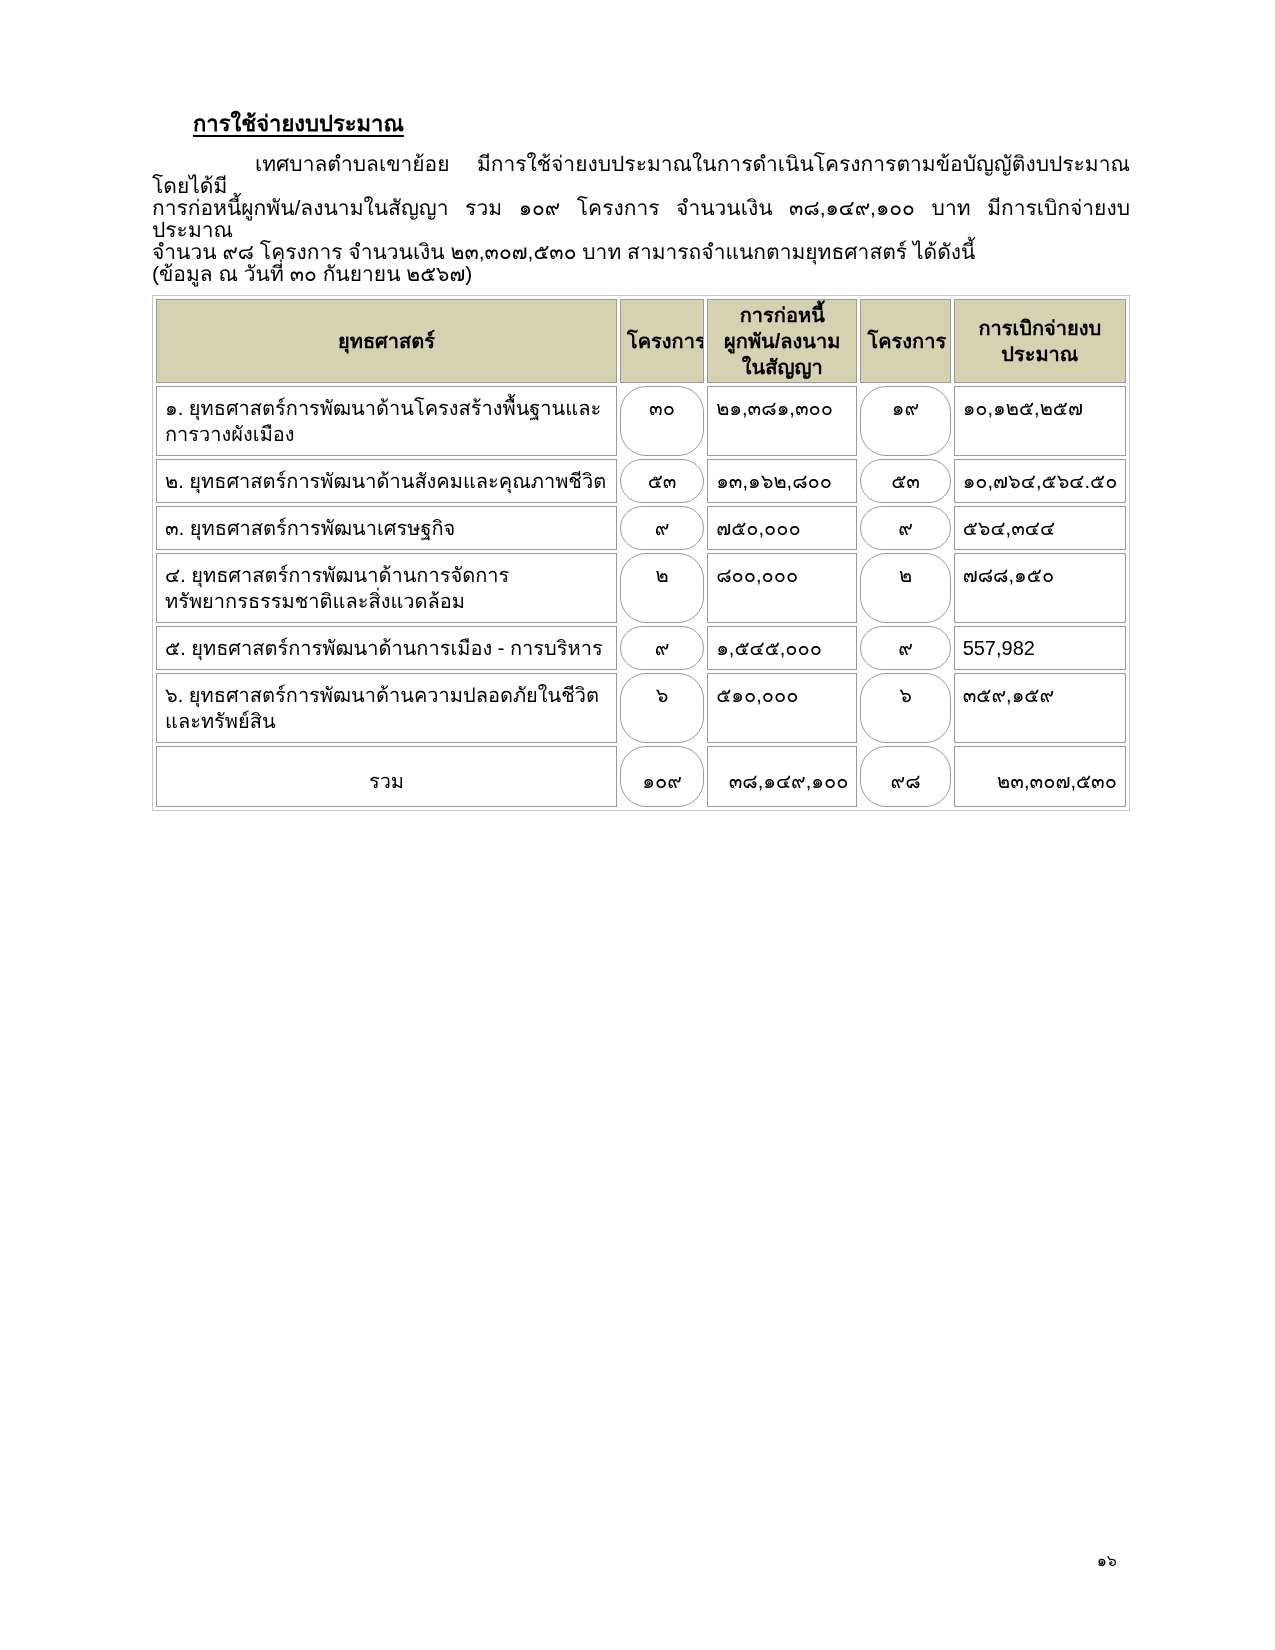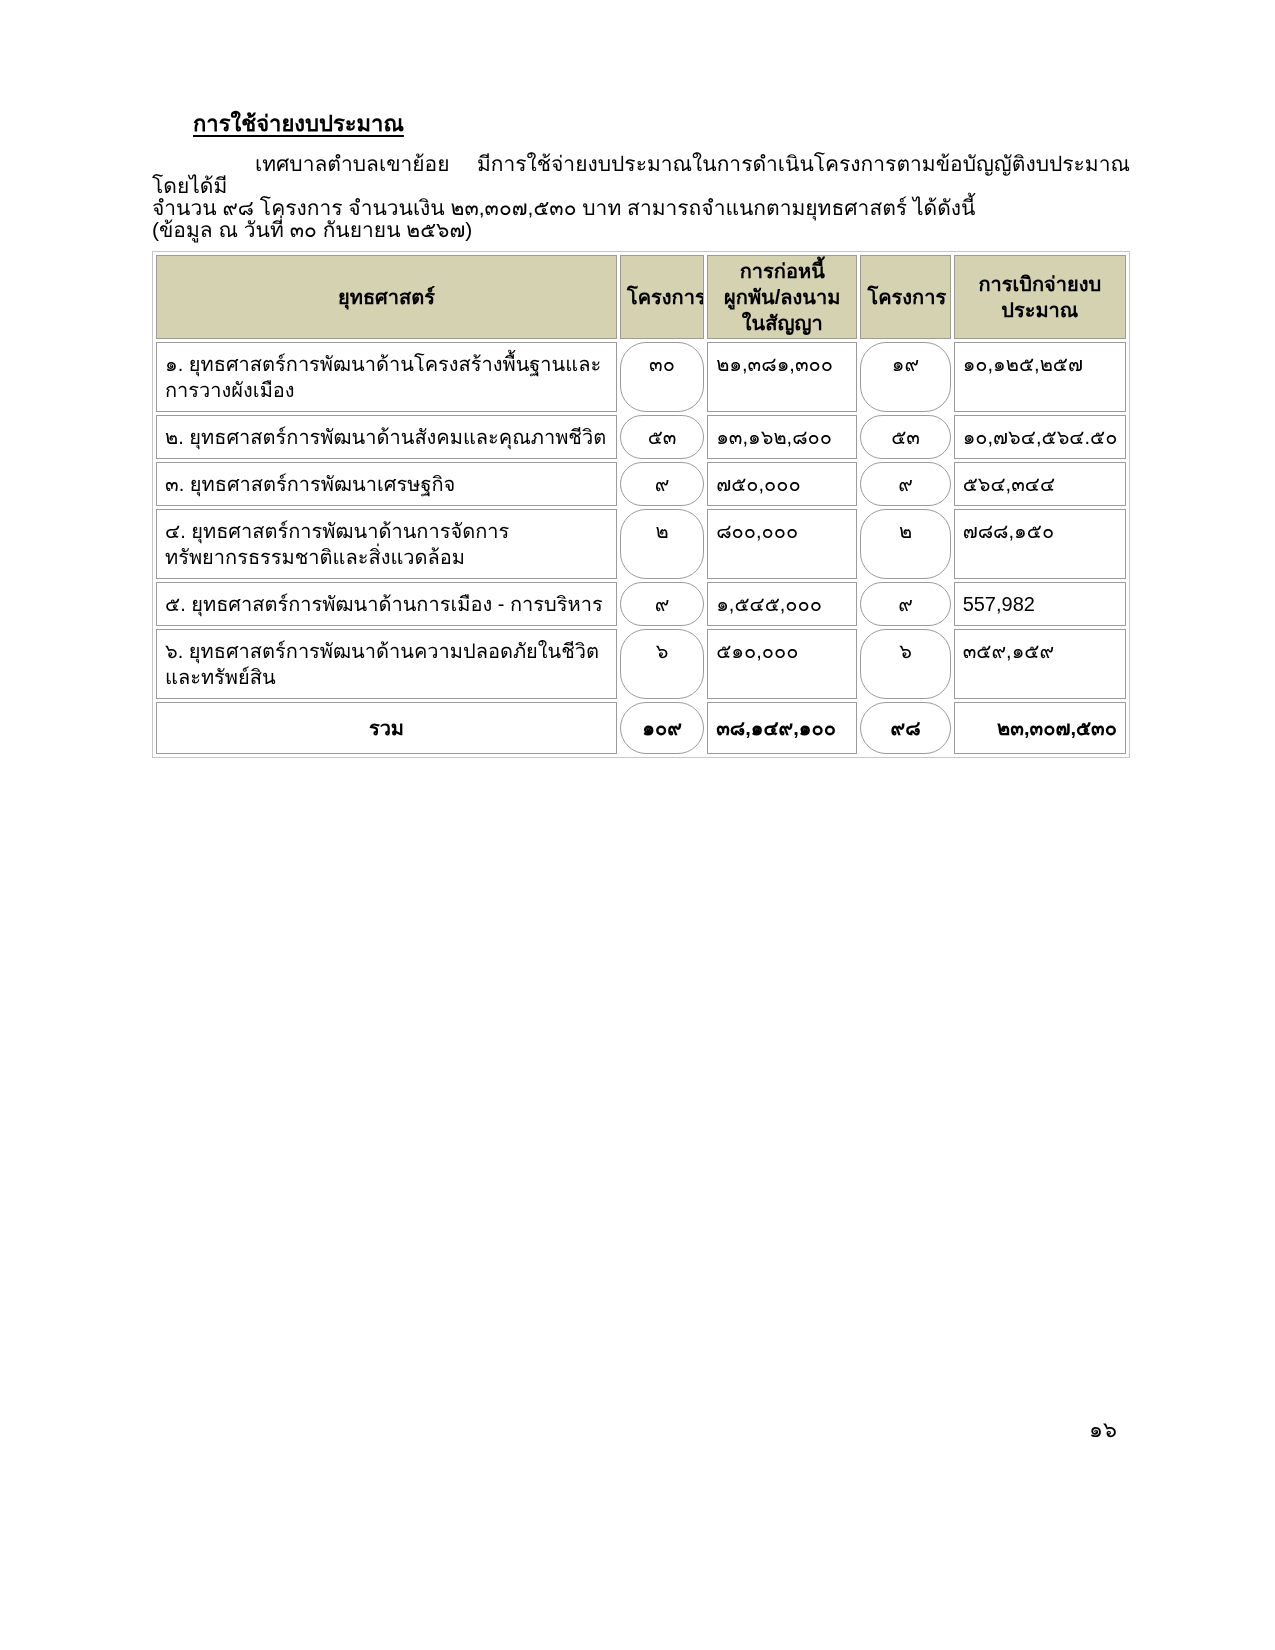--- a/index.html
+++ b/index.html
@@ -55,41 +55,42 @@
     padding:2px 6px;
   }
   table.budget td {
     padding:8px 8px;
     vertical-align:top;
     background:#ffffff;
   }
   td.strategy { text-align:left; }
   td.count    { text-align:center;border-radius:26px; }
   td.amount   { text-align:left; }
-  tr.total-row td { font-weight:bold; padding-top:12px; padding-bottom:12px; }
+  tr.total-row td { font-weight:normal; padding-top:21px; padding-bottom:12px; }
   tr.total-row td.label  { text-align:center; }
-  tr.total-row td.commitment { text-align:left; }
+  tr.total-row td.commitment { text-align:right; }
   tr.total-row td.amount { text-align:right;margin-top:40px; }
 
   .page-number {
     position:absolute;
-    top:1412px;
+    top:1548px;
     right:158px;
-    font-size:22px;
+    font-size:16px;
   }
 </style>
 </head>
 <body>
 
 <div class="content">
 
   <h1 class="doc-title">การใช้จ่ายงบประมาณ</h1>
 
   <div>
     <div class="para-line indent justify">เทศบาลตำบลเขาย้อย มีการใช้จ่ายงบประมาณในการดำเนินโครงการตามข้อบัญญัติงบประมาณ โดยได้มี</div>
+    <div class="para-line justify">การก่อหนี้ผูกพัน/ลงนามในสัญญา รวม ๑๐๙ โครงการ จำนวนเงิน ๓๘,๑๔๙,๑๐๐ บาท มีการเบิกจ่ายงบประมาณ</div>
     <div class="para-line">จำนวน ๙๘ โครงการ จำนวนเงิน ๒๓,๓๐๗,๕๓๐ บาท สามารถจำแนกตามยุทธศาสตร์ ได้ดังนี้</div>
     <div class="para-line">(ข้อมูล ณ วันที่ ๓๐ กันยายน ๒๕๖๗)</div>
   </div>
 
   <table class="budget">
     <colgroup>
       <col style="width:460px">
       <col style="width:84px">
       <col style="width:150px">
       <col style="width:90px">

